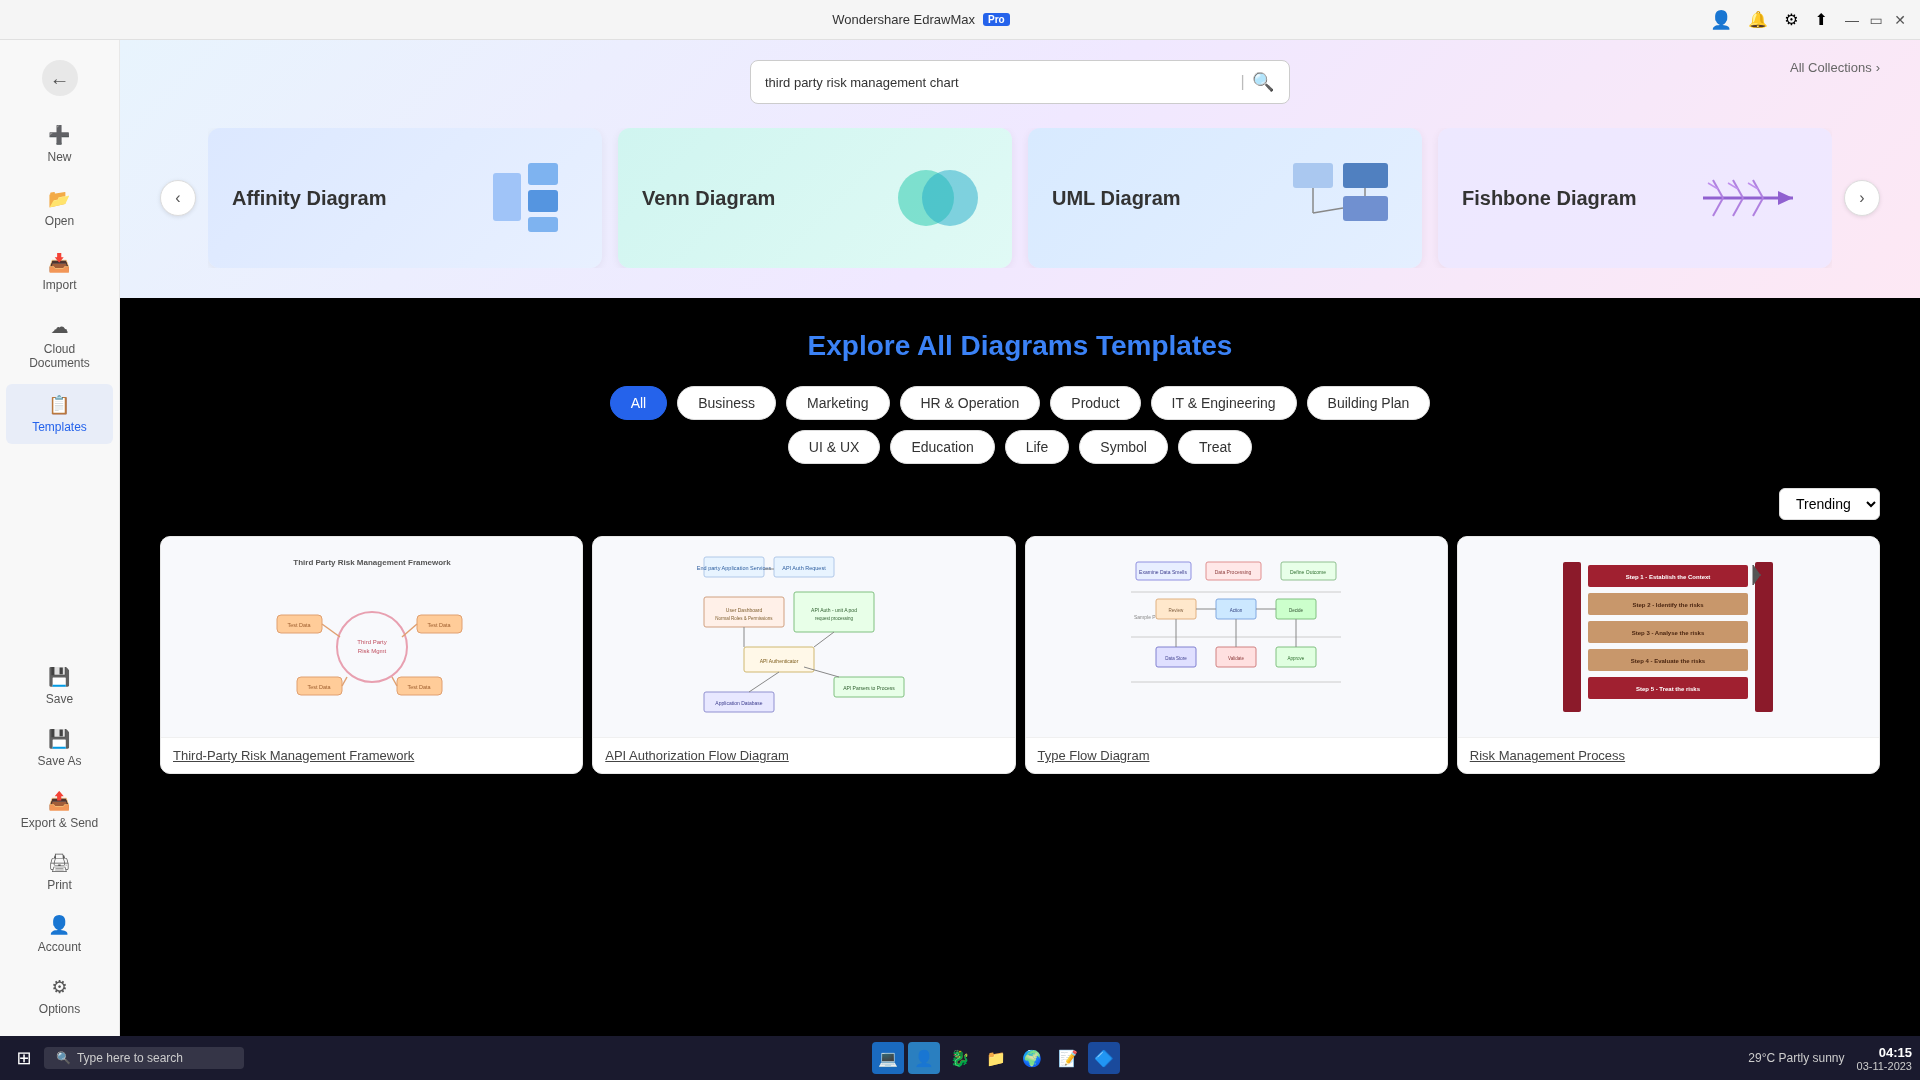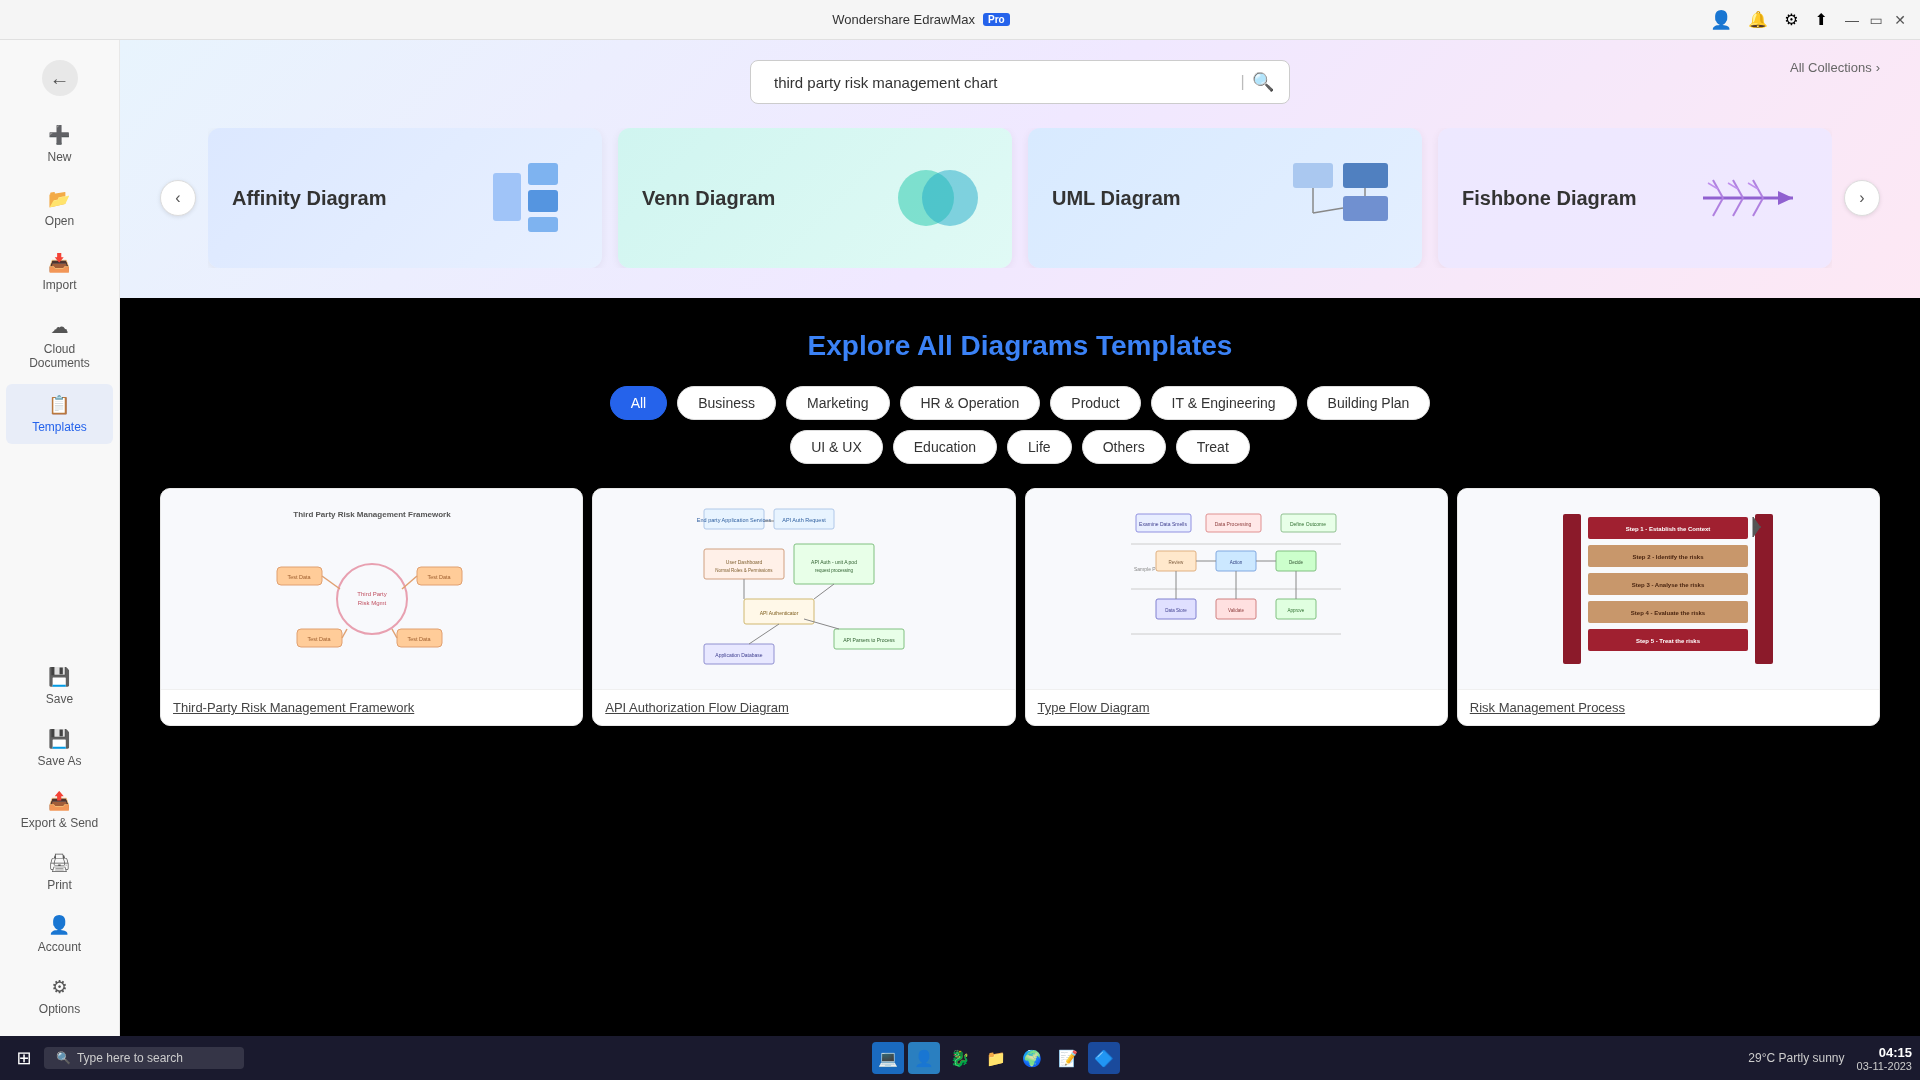--- a/index.html
+++ b/index.html
@@ -112,23 +112,22 @@
       border: 1.5px solid #ccc;
       border-radius: 8px;
       width: 540px;
       padding: 10px 14px;
       gap: 8px;
     }
     .search-box input {
       flex: 1;
       border: none;
       outline: none;
-      font-size: 15px;
+      font-size: 13px;
       color: #333;
-      margin-left: 9px;
     }
     .search-box .search-btn {
       background: none;
       border: none;
       cursor: pointer;
       color: #555;
       font-size: 18px;
     }
 
     
@@ -516,24 +515,31 @@
         <button class="tag-btn">HR &amp; Operation</button>
         <button class="tag-btn">Product</button>
         <button class="tag-btn">IT &amp; Engineering</button>
         <button class="tag-btn">Building Plan</button>
       </div>
 
       <div class="filter-tags-row2">
         <button class="tag-btn">UI &amp; UX</button>
         <button class="tag-btn">Education</button>
         <button class="tag-btn">Life</button>
-        <button class="tag-btn">Others</button>
+        <button class="tag-btn">Symbol</button>
         <button class="tag-btn">Treat</button>
       </div>
 
+      <div class="sort-row">
+        <select class="sort-select">
+          <option>Trending</option>
+          <option>Newest</option>
+          <option>Popular</option>
+        </select>
+      </div>
 
       <div class="template-grid">
 
         <div class="template-card">
           <div class="template-card-image">
             <svg width="220" height="180" viewBox="0 0 220 180">
               <rect width="220" height="180" fill="#f8f9fc"></rect>
               <text x="110" y="18" text-anchor="middle" font-size="8" fill="#555" font-weight="bold">Third Party Risk Management Framework</text>
 
               <circle cx="110" cy="100" r="35" fill="none" stroke="#e8a0b0" stroke-width="2"></circle>

